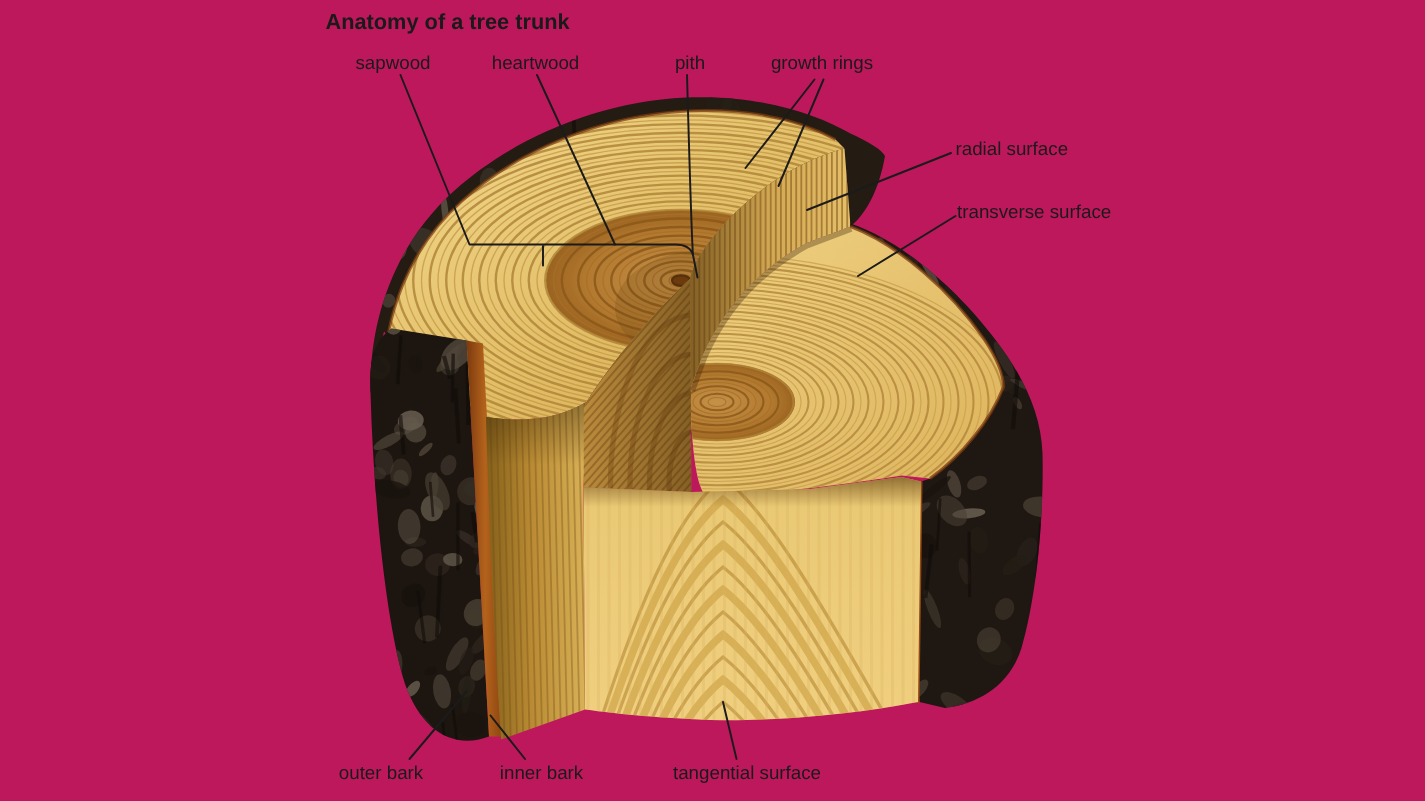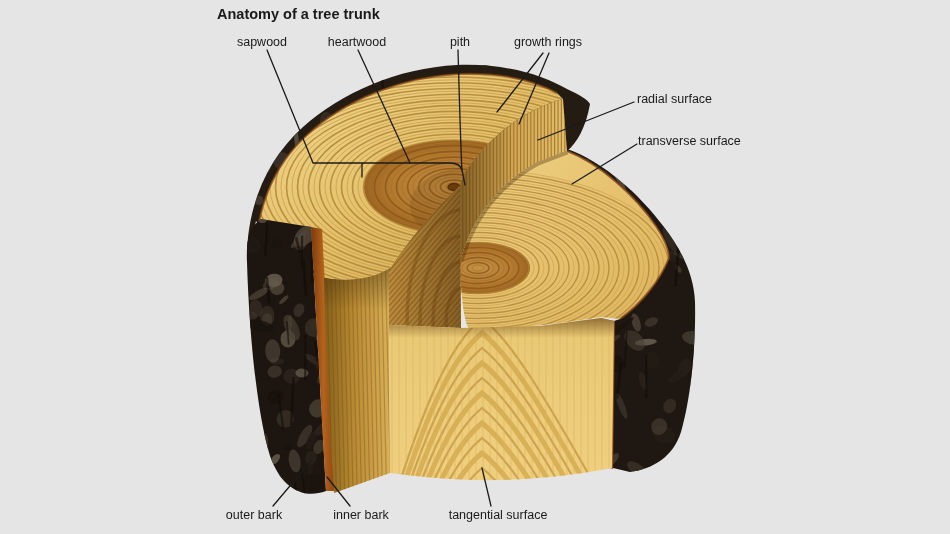--- a/index.html
+++ b/index.html
@@ -1,16 +1,16 @@
 <!DOCTYPE html>
 <html><head>
 <meta charset="utf-8">
 <style>
   html,body{margin:0;padding:0;background:#ffffff;}
-  .stage{width:950px;height:534px;position:relative;background:#e5e5e5;overflow:hidden;}
+  .stage{width:950px;height:534px;position:relative;background:#be185d;overflow:hidden;}
   svg{display:block;}
   text{font-family:"Liberation Sans","DejaVu Sans",sans-serif;fill:#1a1a1a;}
   .lbl{font-size:12.5px;}
   .ttl{font-size:14.5px;font-weight:bold;}
   .leader{stroke:#1b1b1b;stroke-width:1.3;fill:none;stroke-linecap:round;stroke-linejoin:round;}
 </style>
 </head>
 <body>
 
 <div class="stage">

